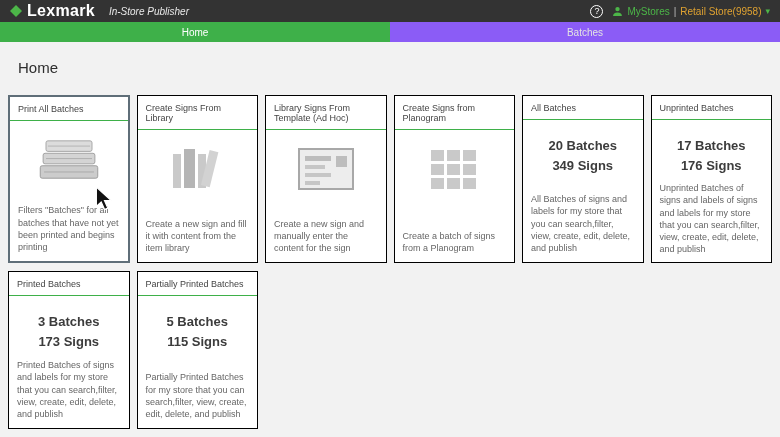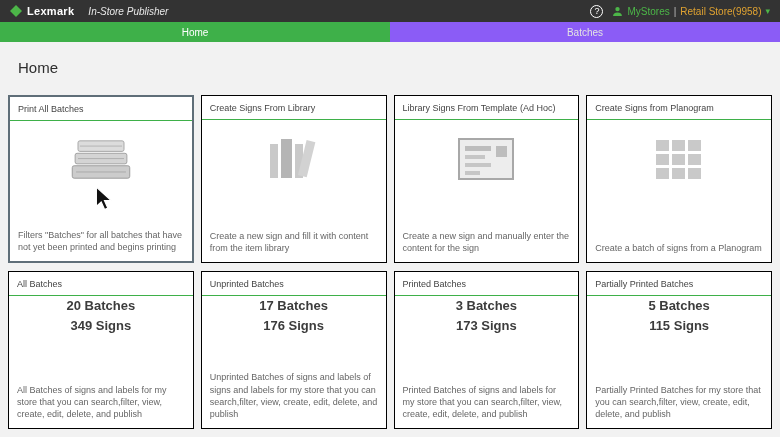--- a/index.html
+++ b/index.html
@@ -14,21 +14,21 @@
   .topbar {
     height: 22px;
     background: #333333;
     display: flex;
     align-items: center;
     padding: 0 10px;
     color: #ffffff;
   }
   .brand { display: flex; align-items: center; gap: 5px; }
   .brand-logo { display: inline-flex; }
-  .brand-name { font-size: 11px; font-weight: bold; letter-spacing: 0.3px; }
+  .brand-name { font-size: 16px; font-weight: bold; letter-spacing: 0.3px; }
   .app-title { font-size: 10px; color: #e8e8e8; margin-left: 14px; font-style: italic; }
   .topbar-right { margin-left: auto; display: flex; align-items: center; gap: 9px; }
   .help-circle {
     width: 13px; height: 13px; border-radius: 50%;
     border: 1px solid #ffffff; color: #ffffff;
     font-size: 9px; line-height: 11px; text-align: center; cursor: pointer;
   }
   .user-menu { display: flex; align-items: center; gap: 4px; cursor: pointer; }
   .mystores-label { color: #4cb648; font-size: 10px; }
   .user-sep { color: #bbbbbb; font-size: 10px; }
@@ -45,21 +45,21 @@
   .tab-inactive { background: #8b5cf6; color: #e3e3e3; }
 
   
   .page-heading-wrap { padding: 17px 18px; height: 53px; }
   .page-heading { font-size: 15px; color: #2e2e2e; font-weight: 400; }
 
   
   .grid {
     padding: 0 8px;
     display: grid;
-    grid-template-columns: repeat(4, 1fr);
+    grid-template-columns: repeat(6, 1fr);
     grid-template-rows: 168px 158px;
     gap: 8px 7px;
   }
   .card {
     background: #ffffff;
     border: 1px solid #000000;
     display: flex;
     flex-direction: column;
     cursor: pointer;
     position: relative;
@@ -80,21 +80,21 @@
   }
   .card-icon { margin-top: 16px; }
   .card-desc {
     font-size: 9px;
     color: #666666;
     line-height: 1.35;
     padding: 6px 8px 8px 8px;
     align-self: stretch;
     text-align: left;
   }
-  .counts { text-align: center; }
+  .counts { margin-top: 16px; text-align: center; }
   .count-line { font-size: 13px; font-weight: bold; color: #3c3c3c; line-height: 1.55; }
 
   
   .mouse-cursor { position: absolute; left: 95px; top: 186px; z-index: 20; pointer-events: none; }
 
   svg { display: block; }
 </style>
 </head>
 <body>
 

